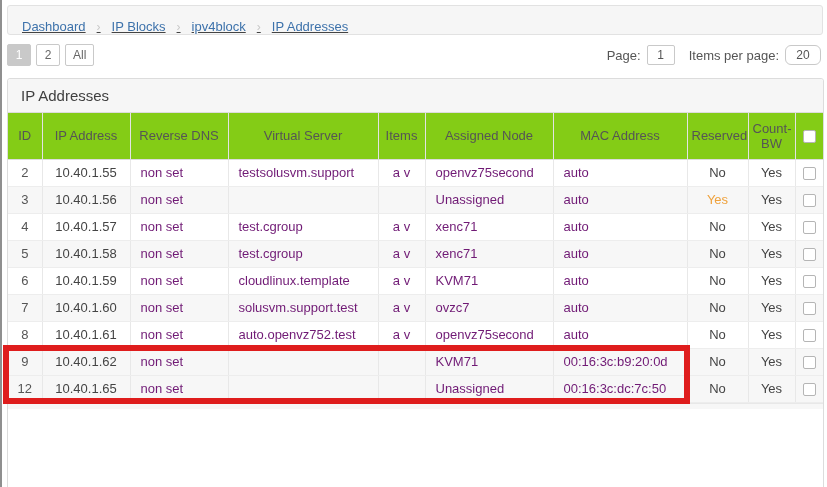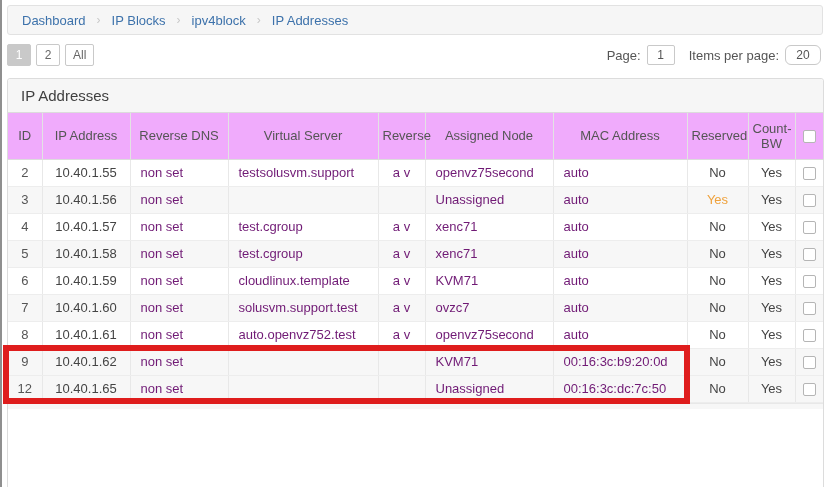--- a/index.html
+++ b/index.html
@@ -8,21 +8,21 @@
     font-family:"Liberation Sans", sans-serif;
     background:#fff;
     border-left:2px solid #8f8f8f;
     position:relative;
     color:#444;
   }
   
   .breadcrumb {
     position:absolute; left:5px; top:5px; width:816px; height:30px;
     background:#f6f6f6; border:1px solid #e2e2e2; border-radius:3px;
-    display:flex; align-items:center; padding:0 14px; font-size:13px;
+    display:flex; align-items:flex-end; padding:0 14px; font-size:13px;text-decoration:underline;
   }
   .crumb { color:#3d72ab; cursor:pointer; }
   .crumb-sep { color:#c9c9c9; margin:0 11px; font-size:12px; }
   
   .pagerow { position:absolute; left:5px; top:44px; width:816px; height:24px; }
   .pg-group { position:absolute; left:0; top:0; display:flex; }
   .pg-btn {
     height:22px; min-width:24px; margin-right:5px; padding:0 7px;
     background:#fff; border:1px solid #c9c9c9; border-radius:2px;
     color:#666; font-size:12px; font-family:"Liberation Sans",sans-serif; cursor:pointer;
@@ -43,21 +43,21 @@
   }
   .panel-heading {
     height:34px; background:#f6f6f6; border-bottom:1px solid #dcdcdc;
     display:flex; align-items:center; padding:0 13px; font-size:15px; color:#3f3f3f;
     border-radius:3px 3px 0 0;
   }
   table { border-collapse:collapse; table-layout:fixed; width:815px; font-size:13px; }
   th {
     height:46px; font-weight:normal; color:#555; text-align:center;
     border-right:1px solid #e3e3e3; border-bottom:1px solid #dcdcdc;
-    padding:0 4px; background:#f0abfc;
+    padding:0 4px; background:#84cc16;
   }
   th:last-child, td:last-child { border-right:none; }
   td {
     height:27px; border-right:1px solid #e8e8e8; border-bottom:1px solid #ededed;
     padding:0 10px; background:#fff; color:#444; white-space:nowrap; overflow:hidden;
   }
   tr.striped td { background:#f7f7f7; }
   .c-center { text-align:center; padding:0 2px; }
   .t-dim { color:#555; }
   .lnk { color:#701a75; cursor:pointer; }
@@ -114,21 +114,21 @@
         <col style="width: 61px;">
         <col style="width: 47px;">
         <col style="width: 28px;">
       </colgroup>
     <thead>
         <tr id="head-row">
           <th>ID</th>
           <th>IP Address</th>
           <th>Reverse DNS</th>
           <th>Virtual Server</th>
-          <th>Reverse</th>
+          <th>Items</th>
           <th>Assigned Node</th>
           <th>MAC Address</th>
           <th>Reserved</th>
           <th>Count-BW</th>
           <th><span class="cb"></span></th>
         </tr>
       </thead>
     <tbody id="body-rows">
         <tr>
           <td class="c-center t-dim">2</td>

